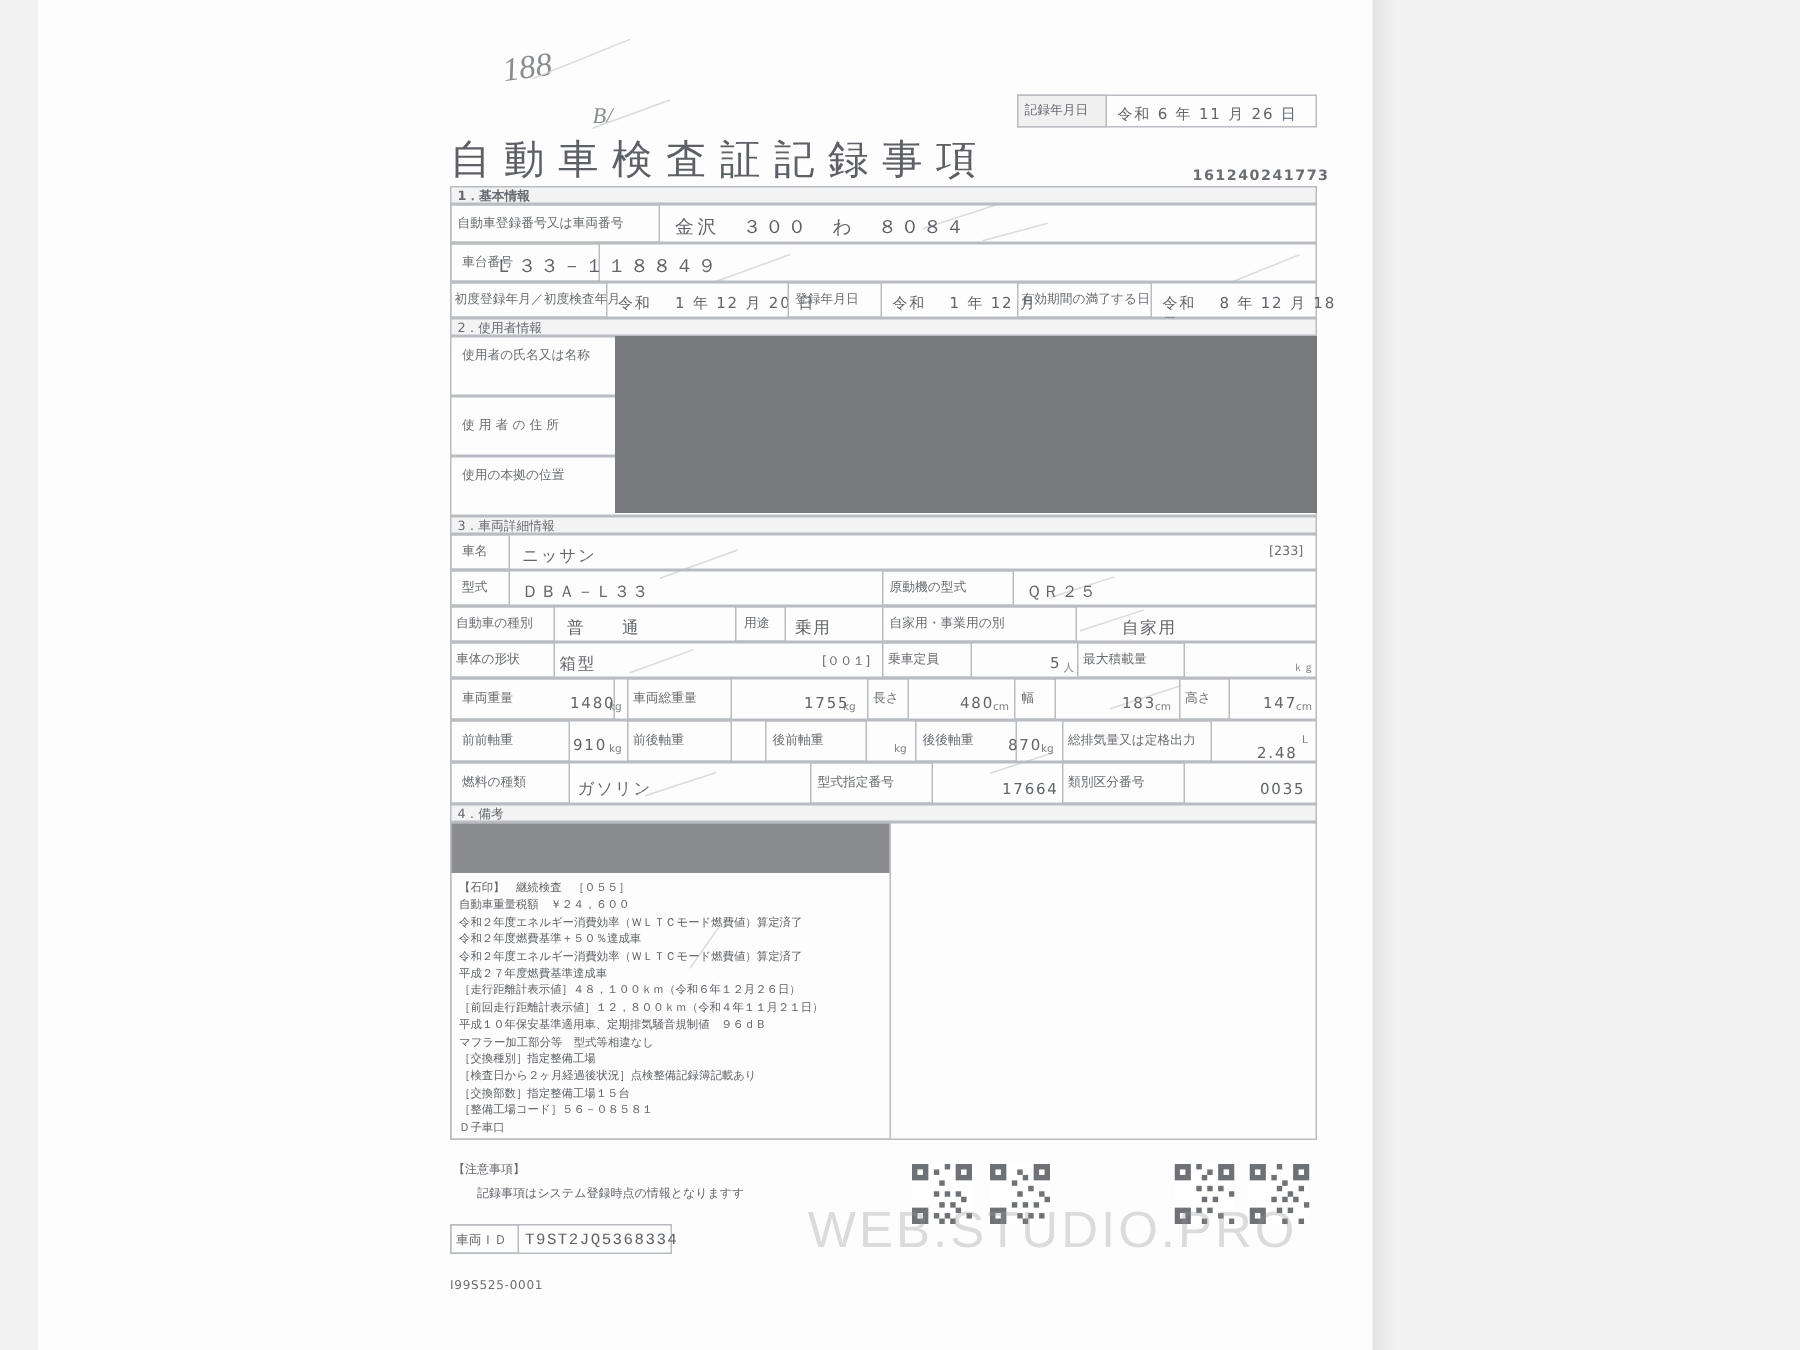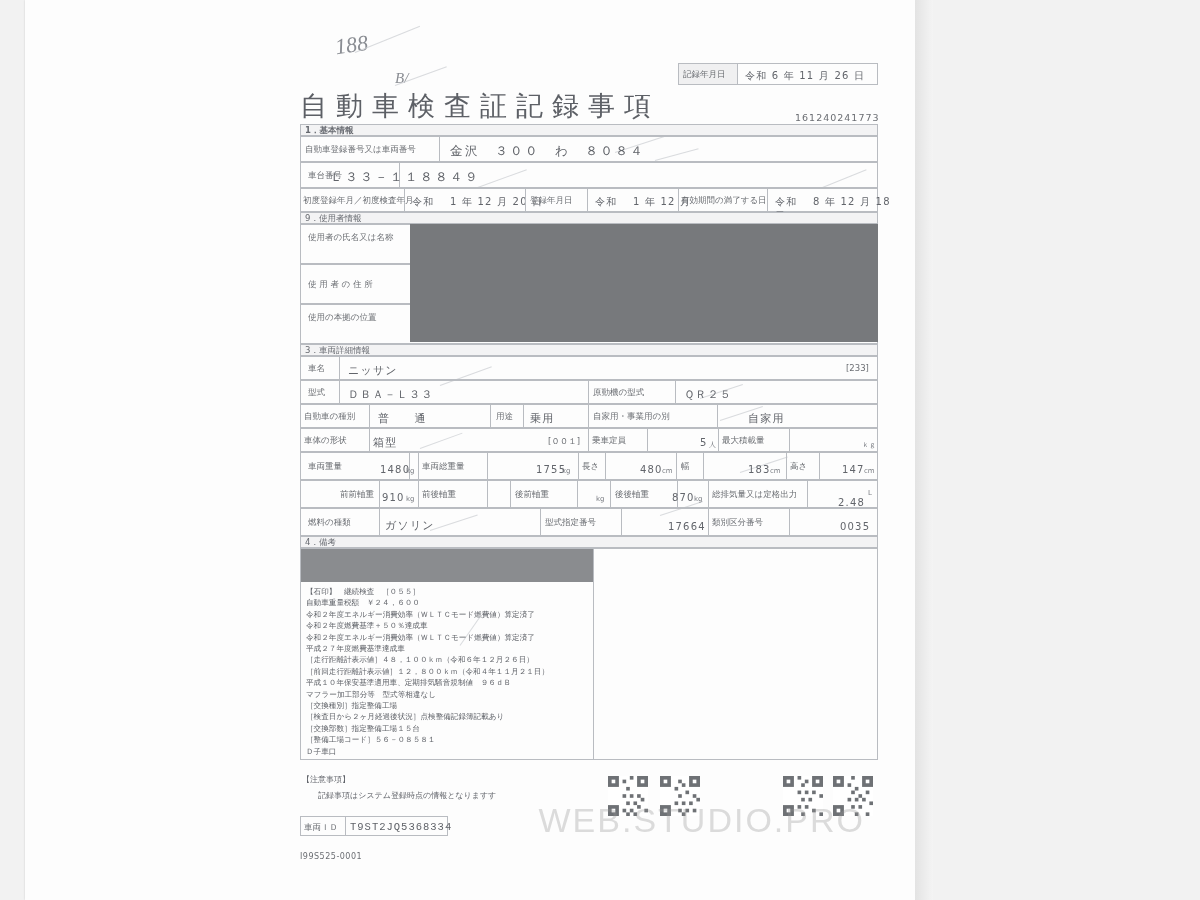--- a/index.html
+++ b/index.html
@@ -25,21 +25,21 @@
   .unit{position:absolute;font-size:7px;color:#7b7e84;font-family:"DejaVu Sans",sans-serif;}
 
   .mask{position:absolute;background:#77797c;}
   .mask2{position:absolute;background:#8a8c8f;}
 
   .remarks{position:absolute;font-size:7.6px;line-height:11.4px;color:#5f6268;font-family:"DejaVu Sans",sans-serif;white-space:pre;}
   .notes{position:absolute;font-size:8px;color:#62656b;font-family:"DejaVu Sans",sans-serif;}
   .qr{position:absolute;image-rendering:pixelated;}
   .footer{position:absolute;font-size:8px;color:#6a6d72;font-family:"DejaVu Sans",sans-serif;letter-spacing:.5px;}
   .vid{position:absolute;font-size:10.5px;letter-spacing:1px;color:#5f6268;font-family:"DejaVu Sans",sans-serif;}
-  .rnum{position:absolute;font-size:9.5px;letter-spacing:1px;color:#6a6d72;font-family:"DejaVu Sans",sans-serif;}
+  .rnum{position:absolute;font-size:9.5px;letter-spacing:1px;color:#6a6d72;font-family:"DejaVu Sans",sans-serif;font-weight:bold;}
 </style>
 </head>
 <body>
 
 <div class="page-bg"></div>
 <div class="paper"></div>
 <div class="paper-shadow"></div>
 
 <div class="doc">
 
@@ -86,21 +86,21 @@
   <div class="lbl" style="left:303px;top:196px;">初度登録年月／初度検査年月</div>
   <div class="valsm" style="left:412px;top:195px;">令和　 1 年 12 月 20 日</div>
   <div class="bx" style="left:525px;top:188px;width:63px;height:24px;"></div>
   <div class="lbl" style="left:530px;top:196px;">登録年月日</div>
   <div class="valsm" style="left:595px;top:195px;">令和　 1 年 12 月</div>
   <div class="bx" style="left:678px;top:188px;width:90px;height:24px;"></div>
   <div class="lbl" style="left:681px;top:196px;">有効期間の満了する日</div>
   <div class="valsm" style="left:775px;top:195px;">令和　 8 年 12 月 18 日</div>
 
   <div class="bx" style="left:300px;top:212px;width:578px;height:12px;background:#f3f3f4;"></div>
-  <div class="sec" style="left:305px;top:213px;">9．使用者情報</div>
+  <div class="sec" style="left:305px;top:213px;">2．使用者情報</div>
 
   <div class="bx" style="left:300px;top:224px;width:578px;height:40px;"></div>
   <div class="lbl" style="left:308px;top:233px;">使用者の氏名又は名称</div>
   <div class="bx" style="left:300px;top:264px;width:578px;height:40px;"></div>
   <div class="lbl" style="left:308px;top:280px;">使 用 者 の 住 所</div>
   <div class="bx" style="left:300px;top:304px;width:578px;height:40px;"></div>
   <div class="lbl" style="left:308px;top:313px;">使用の本拠の位置</div>
   <div class="mask" style="left:410px;top:224px;width:468px;height:118px;"></div>
 
   <div class="bx" style="left:300px;top:344px;width:578px;height:12px;background:#f3f3f4;"></div>
@@ -161,21 +161,21 @@
   <div class="lbl" style="left:681px;top:462px;">幅</div>
   <div class="valsm" style="left:748px;top:464px;">183</div>
   <div class="unit" style="left:770px;top:467px;">cm</div>
   <div class="bx" style="left:786px;top:452px;width:34px;height:28px;"></div>
   <div class="lbl" style="left:790px;top:462px;">高さ</div>
   <div class="valsm" style="left:842px;top:464px;">147</div>
   <div class="unit" style="left:864px;top:467px;">cm</div>
 
   <div class="bx" style="left:300px;top:480px;width:578px;height:28px;"></div>
   <div class="bx" style="left:300px;top:480px;width:80px;height:28px;"></div>
-  <div class="lbl" style="left:308px;top:490px;margin-left:32px;">前前軸重</div>
+  <div class="lbl" style="left:308px;top:490px;">前前軸重</div>
   <div class="valsm" style="left:382px;top:492px;">910</div>
   <div class="unit" style="left:406px;top:495px;">kg</div>
   <div class="bx" style="left:418px;top:480px;width:70px;height:28px;"></div>
   <div class="lbl" style="left:422px;top:490px;">前後軸重</div>
   <div class="bx" style="left:510px;top:480px;width:68px;height:28px;"></div>
   <div class="lbl" style="left:515px;top:490px;">後前軸重</div>
   <div class="unit" style="left:596px;top:495px;">kg</div>
   <div class="bx" style="left:610px;top:480px;width:68px;height:28px;"></div>
   <div class="lbl" style="left:615px;top:490px;">後後軸重</div>
   <div class="valsm" style="left:672px;top:492px;">870</div>

